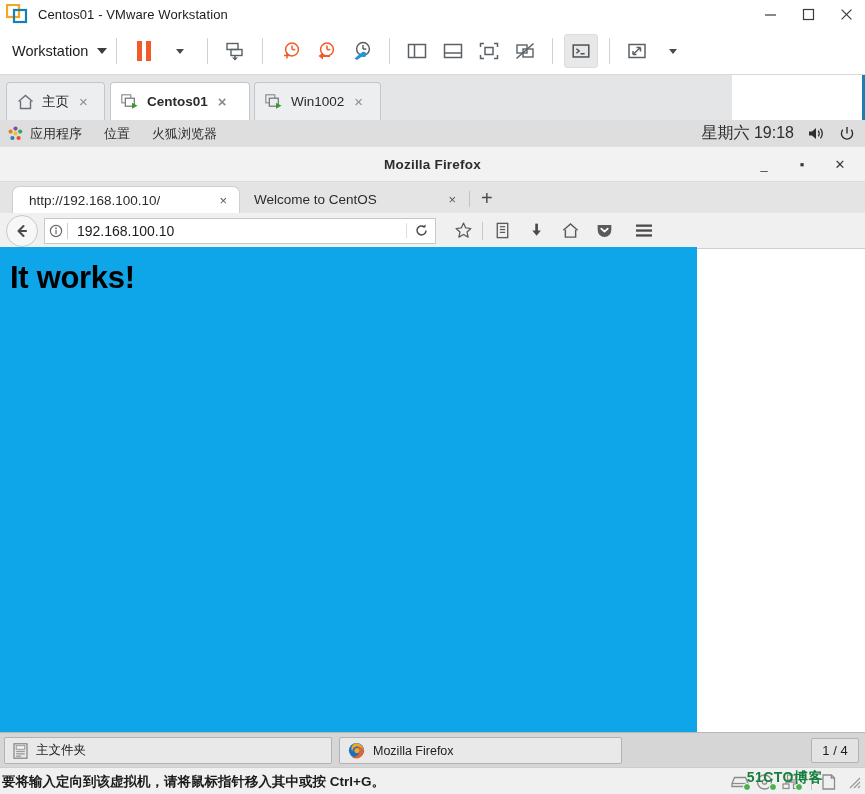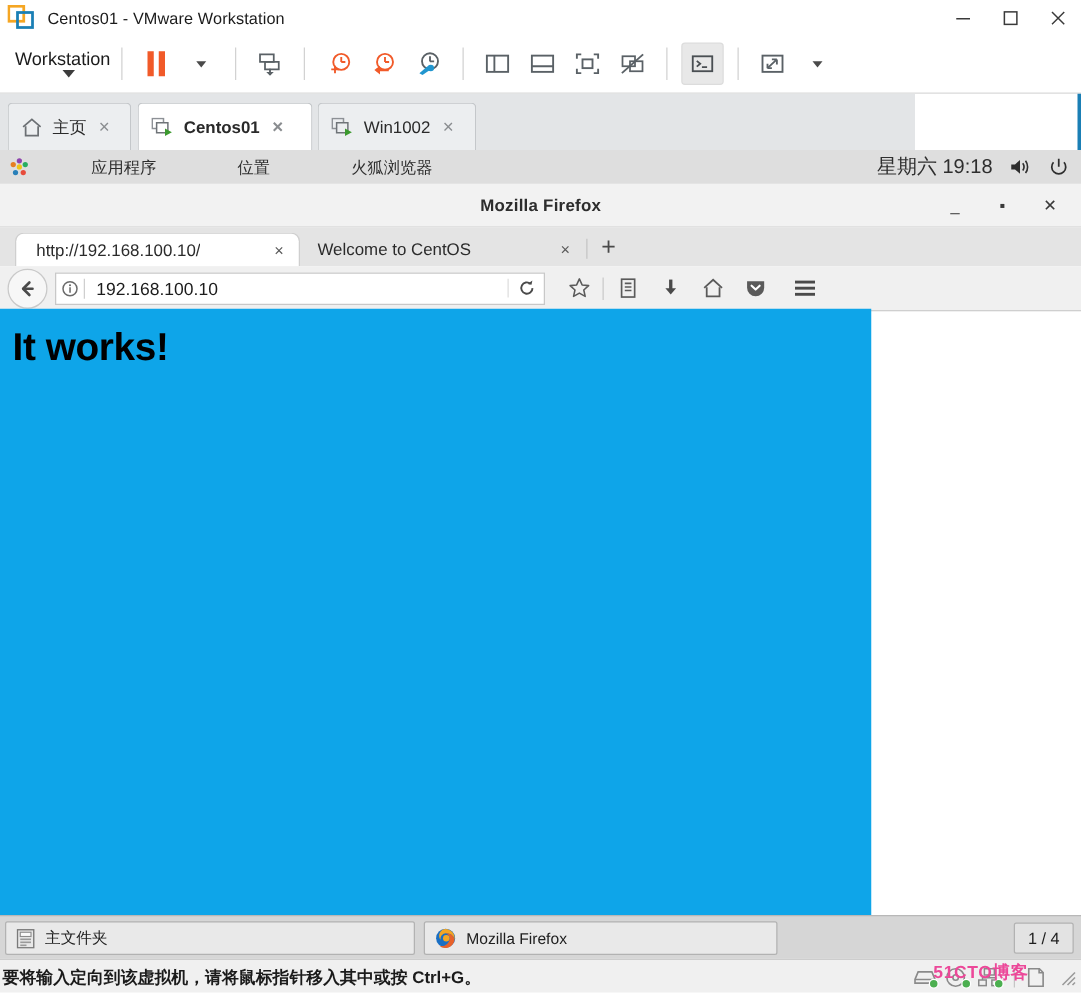--- a/index.html
+++ b/index.html
@@ -22,21 +22,21 @@
   .win-btns { position:absolute; right:0; top:0; height:28px; display:flex; }
   .win-btn { width:38px; height:28px; display:flex; align-items:center; justify-content:center;
              font-size:13px; color:#3a3a3a; }
   .win-btn svg { display:block; }
 
   
   .vmw-toolbar {
     position:absolute; left:0; top:28px; width:865px; height:46px;
     background:#ffffff; display:flex; align-items:center; border-bottom:1px solid #d9d9d9;
   }
-  .ws-menu { display:flex; align-items:center; margin-left:12px; font-size:14.5px; color:#1b1b1b;flex-direction:column; }
+  .ws-menu { display:flex; align-items:center; margin-left:12px; font-size:14.5px; color:#1b1b1b; }
   .caret { width:0;height:0;border-left:5px solid transparent;border-right:5px solid transparent;
            border-top:6px solid #3c3c3c; margin-left:9px; }
   .tb-sep { width:1px; height:26px; background:#d2d2d2; margin:0 9px; }
   .tb-btn { width:32px;height:32px; display:flex;align-items:center;justify-content:center; margin:0 2px; border-radius:3px;}
   .tb-btn.active { background:#e8e8e8; border:1px solid #dcdcdc; }
   .pause-bars { display:flex; gap:4px; }
   .pause-bars i { display:block; width:5px; height:20px; background:#f15a29; }
   .caret-sm { width:0;height:0;border-left:4.5px solid transparent;border-right:4.5px solid transparent;
               border-top:5.5px solid #4a4a4a; }
 
@@ -58,21 +58,21 @@
   .vmtab .tclose { color:#8a8d90; font-size:15px; margin-left:10px; margin-right:8px; }
   .vm-icon { width:19px;height:16px; margin:0 7px 0 10px; position:relative; flex:0 0 auto;}
   .home-ico { margin:0 6px 0 10px; }
   .tab-accent { position:absolute; right:0; top:75px; width:3px; height:45px; background:#1a7fb5; }
 
   
   .gnome-panel {
     position:absolute; left:0; top:120px; width:865px; height:27px;
     background:#dedede; display:flex; align-items:center;
     border-bottom:1px solid #bdbdbd;
-    font-size:13px; color:#2e2e2e;gap:43px;
+    font-size:13px; color:#2e2e2e;
   }
   .gnome-panel .gitem { margin-right:22px; white-space:nowrap; }
   .gnome-right { position:absolute; right:10px; top:0; height:27px; display:flex; align-items:center; gap:14px; }
 
   
   .ff-win { position:absolute; left:0; top:147px; width:865px; height:585px; background:#ffffff; }
   .ff-titlebar { height:34px; background:#f2f2f2; border-bottom:1px solid #dcdcdc;
                  display:flex; align-items:center; justify-content:center; position:relative; }
   .ff-title { font-size:13.5px; color:#2d2d2d; font-weight:bold; letter-spacing:.2px; }
   .ff-wbtns { position:absolute; right:6px; top:0; height:34px; display:flex; align-items:center; gap:24px; padding-right:12px;}
@@ -124,21 +124,21 @@
   .vmw-status { position:absolute; left:0; top:767px; width:865px; height:27px; background:#f0f0f0;
                 border-top:1px solid #cdcdcd; display:flex; align-items:center; }
   .status-msg { margin-left:2px; font-size:13.5px; color:#1b1b1b; font-weight:bold; }
   .status-icons { position:absolute; right:4px; top:0; height:27px; display:flex; align-items:center; gap:6px; }
   .dev-ico { position:relative; width:20px; height:16px; }
   .dev-dot { position:absolute; right:-1px; bottom:-1px; width:6px;height:6px;border-radius:50%;
              background:#4caf50; border:1px solid #ffffff;}
   .st-vsep { width:1px;height:16px;background:#c5c5c5; margin:0 3px;}
   .grip { width:14px;height:14px; }
 
-  .watermark { position:absolute; right:42px; top:769px; font-size:14px; color:#ec4899;
+  .watermark { position:absolute; right:42px; top:769px; font-size:14px; color:#15803d;
                font-weight:bold; letter-spacing:.5px; pointer-events:none; }
 
   svg { display:block; }
 </style>
 </head>
 <body>
 
 <div id="root">
 
   <div class="vmw-titlebar">

